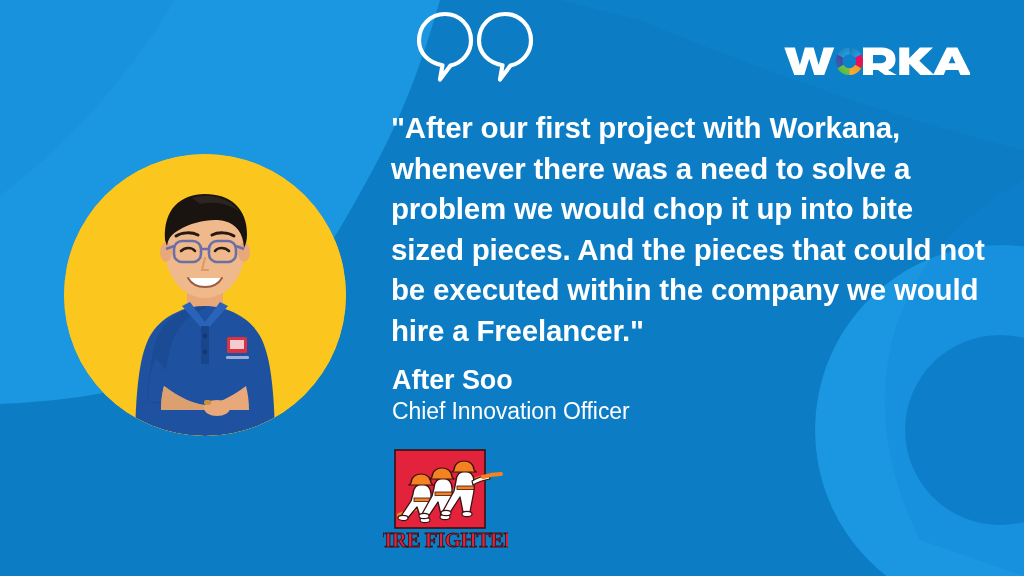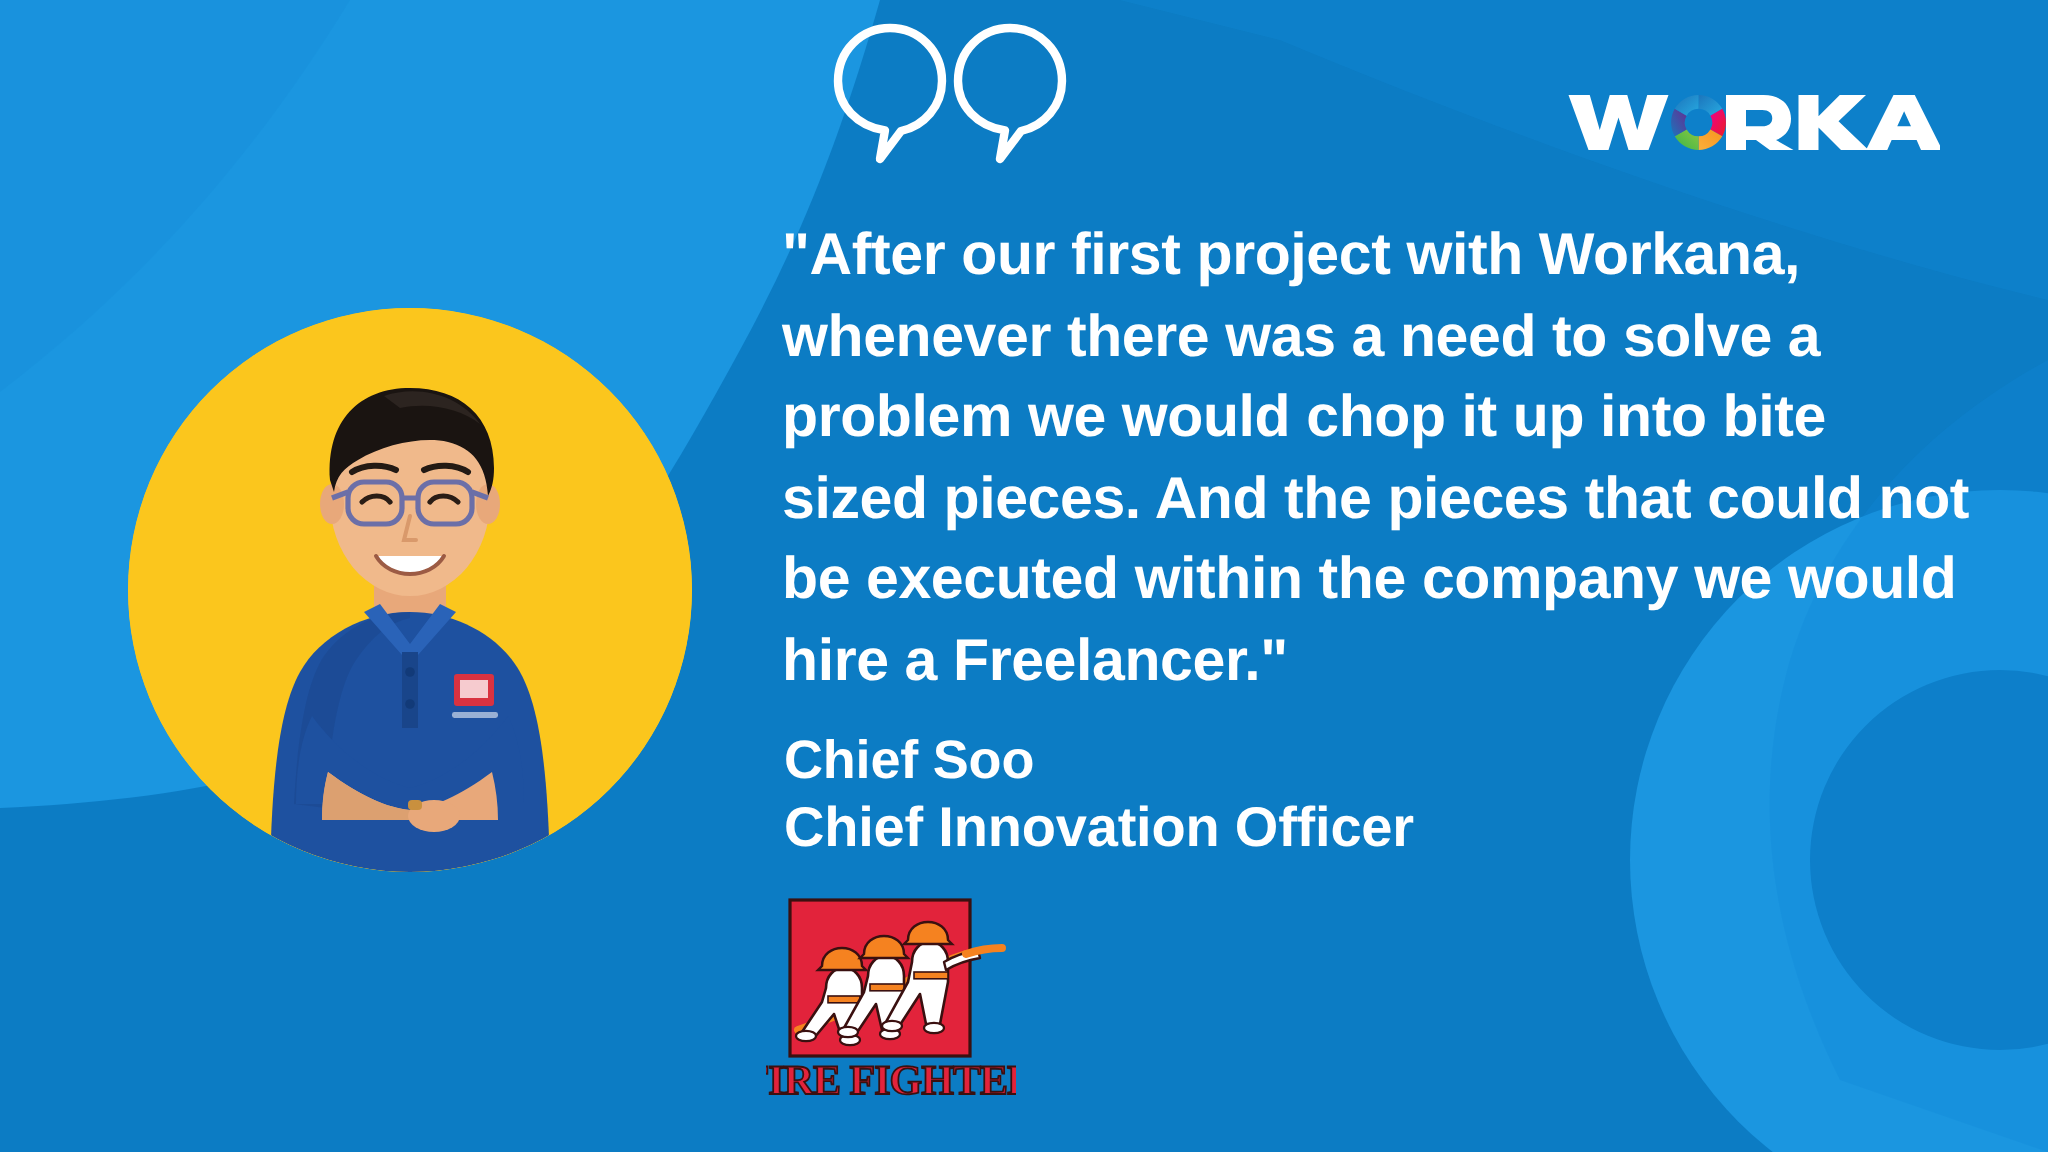--- a/index.html
+++ b/index.html
@@ -80,22 +80,22 @@
     color: #ffffff;
     font-size: 27px;
     font-weight: bold;
     letter-spacing: -0.1px;
   }
   .author-role {
     position: absolute;
     left: 392px;
     top: 398px;
     color: #ffffff;
-    font-size: 28px;
-    font-weight: bold;
+    font-size: 23px;
+    font-weight: normal;
     letter-spacing: -0.1px;
     text-align: center;
   }
 
   
   .ff-logo {
     position: absolute;
     left: 383px;
     top: 449px;
     width: 125px;
@@ -277,21 +277,21 @@
         <path d="M141,104 L138,116 L144,116" stroke="#D9996B" stroke-width="2" fill="none" stroke-linecap="round"></path>
 
         <path d="M124,124 C131,136 151,136 158,124 Z" fill="#ffffff"></path>
         <path d="M124,124 C131,136 151,136 158,124" stroke="#9C5B44" stroke-width="2" fill="none" stroke-linecap="round"></path>
       </g>
     </svg>
   </div>
 
   <div class="quote-text">"After our first project with Workana, whenever there was a need to solve a problem we would chop it up into bite sized pieces. And the pieces that could not be executed within the company we would hire a Freelancer."</div>
 
-  <div class="author-name">Chief Soo</div>
+  <div class="author-name">After Soo</div>
   <div class="author-role">Chief Innovation Officer</div>
 
   <div class="ff-logo">
     <svg class="ff-svg" viewBox="0 0 125 105">
 
       <rect x="12" y="1" width="90" height="78" fill="#E2233B"></rect>
       <rect x="12" y="1" width="90" height="78" fill="none" stroke="#3A1010" stroke-width="1.6"></rect>
 
       <path d="M16,66 C34,60 52,52 70,42 C80,36 90,31 100,28" stroke="#F58220" stroke-width="4" fill="none" stroke-linecap="round"></path>
 

